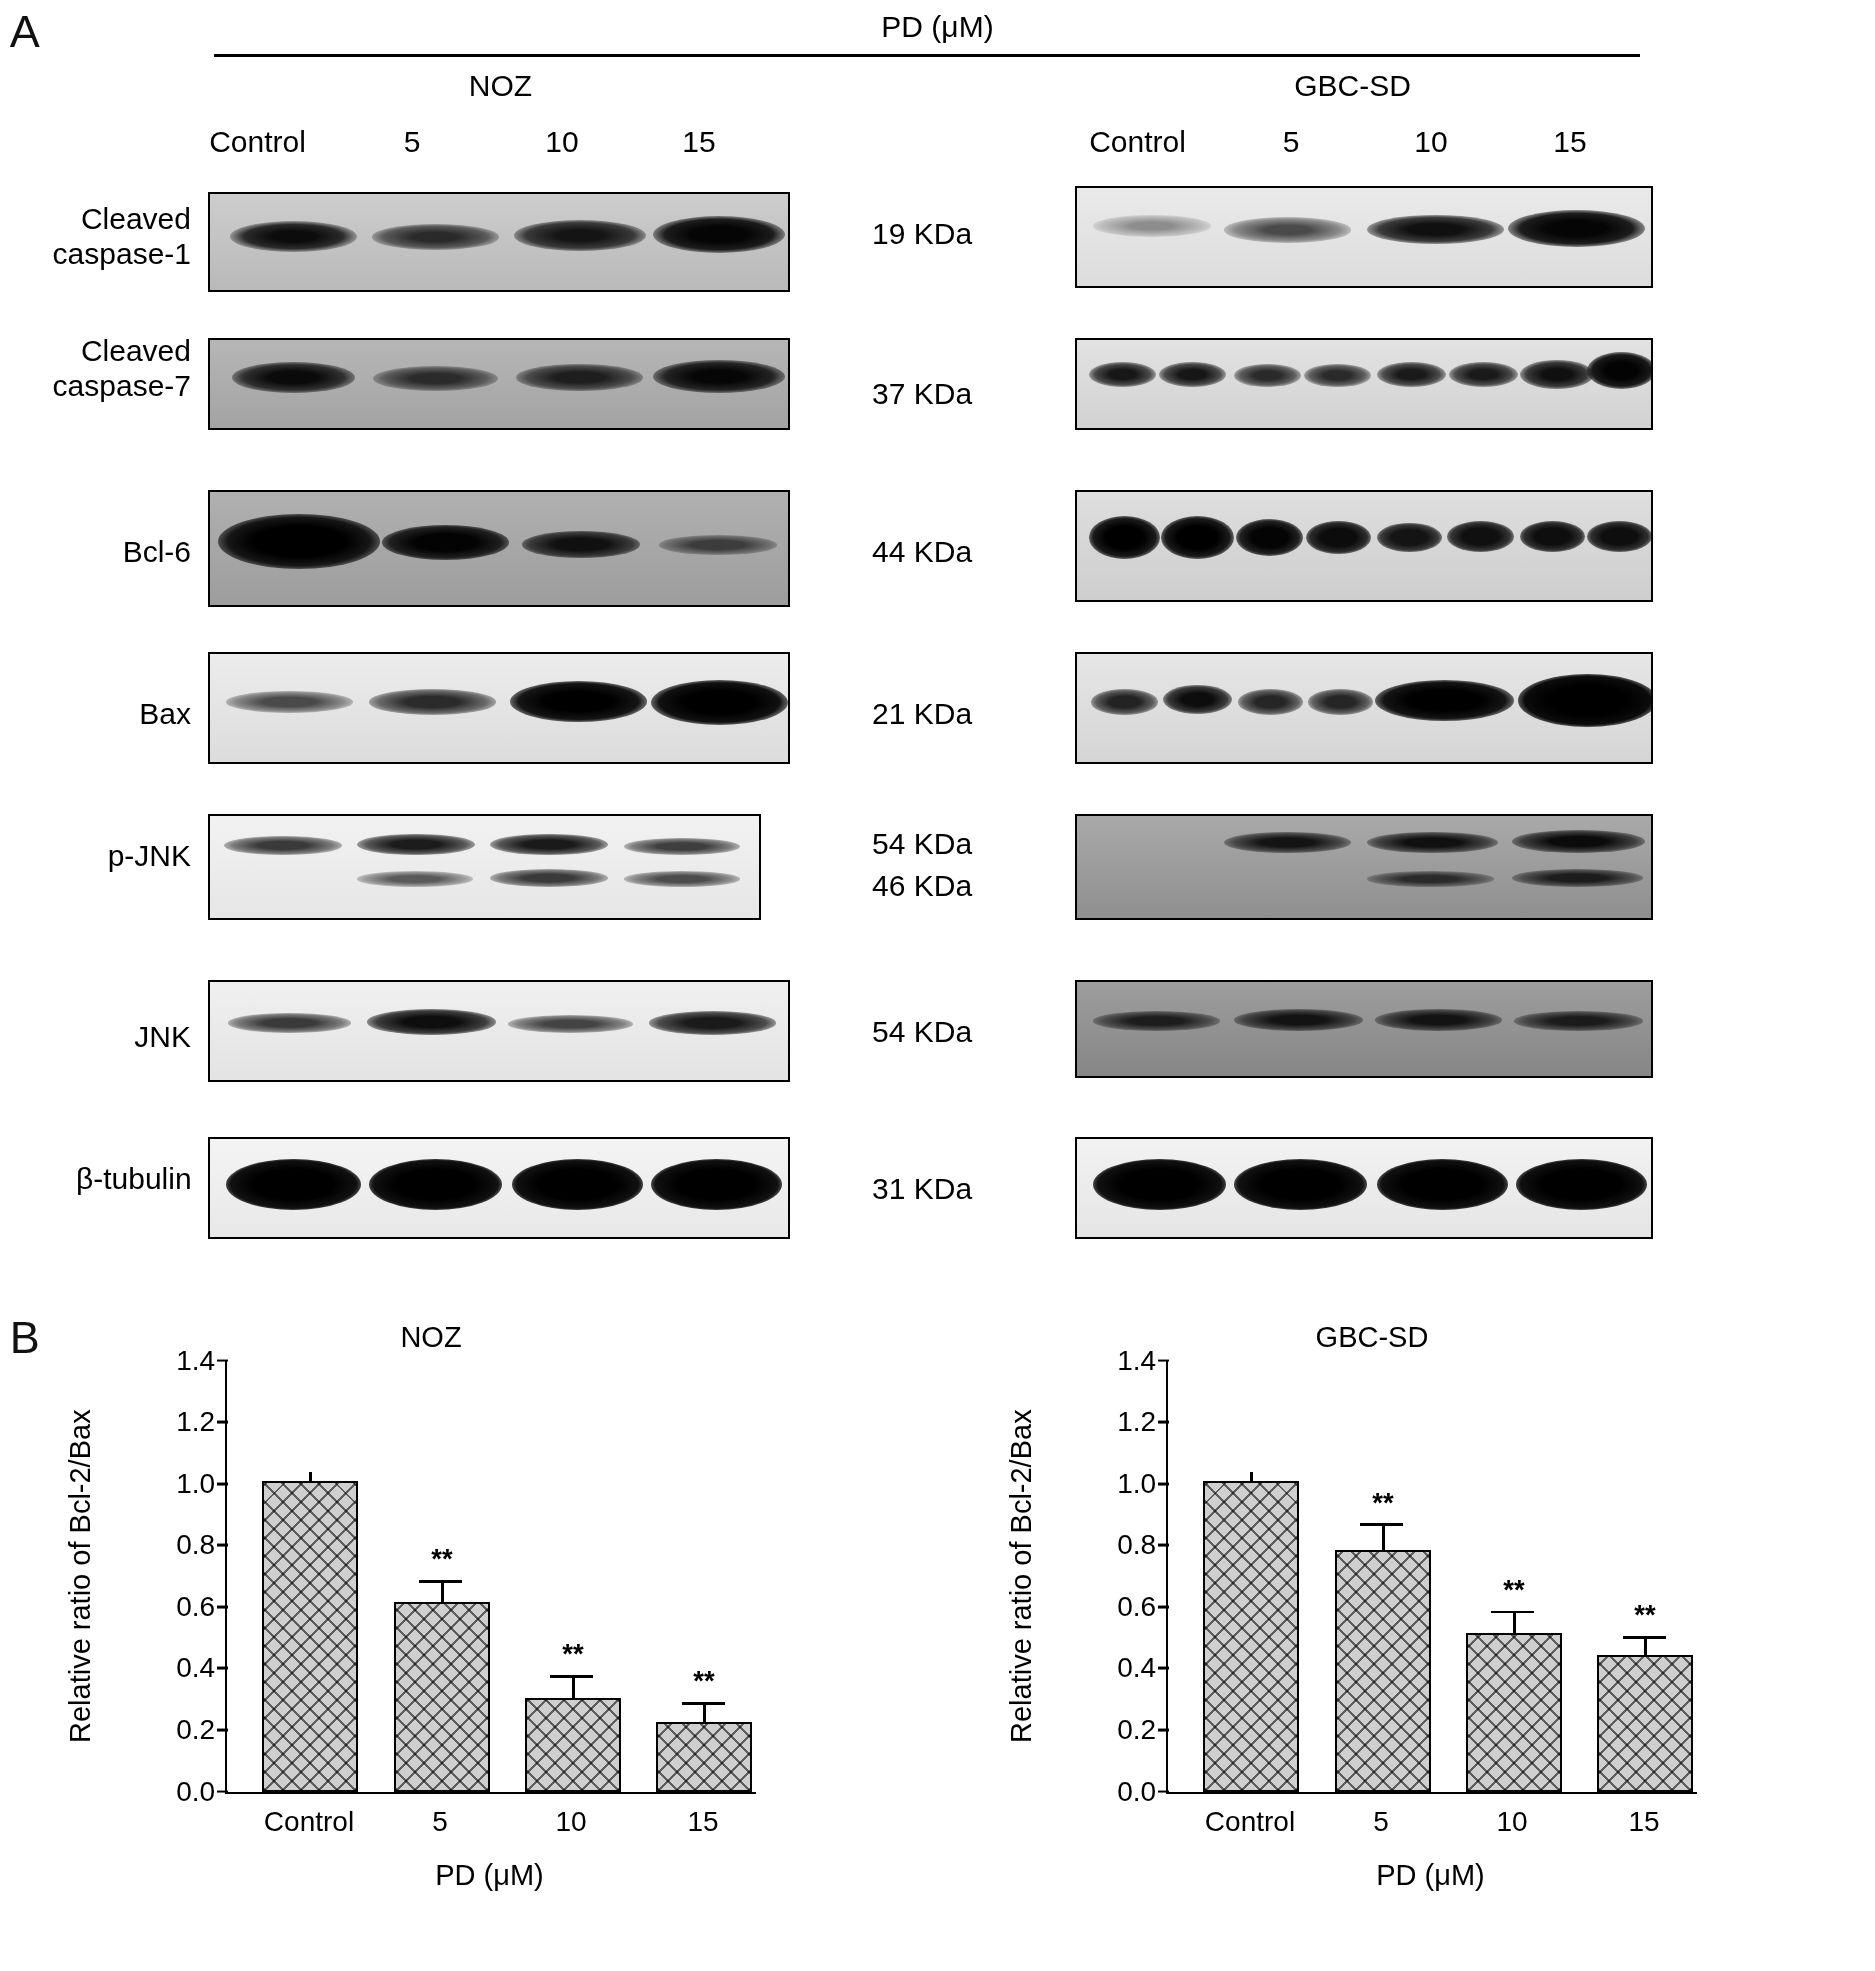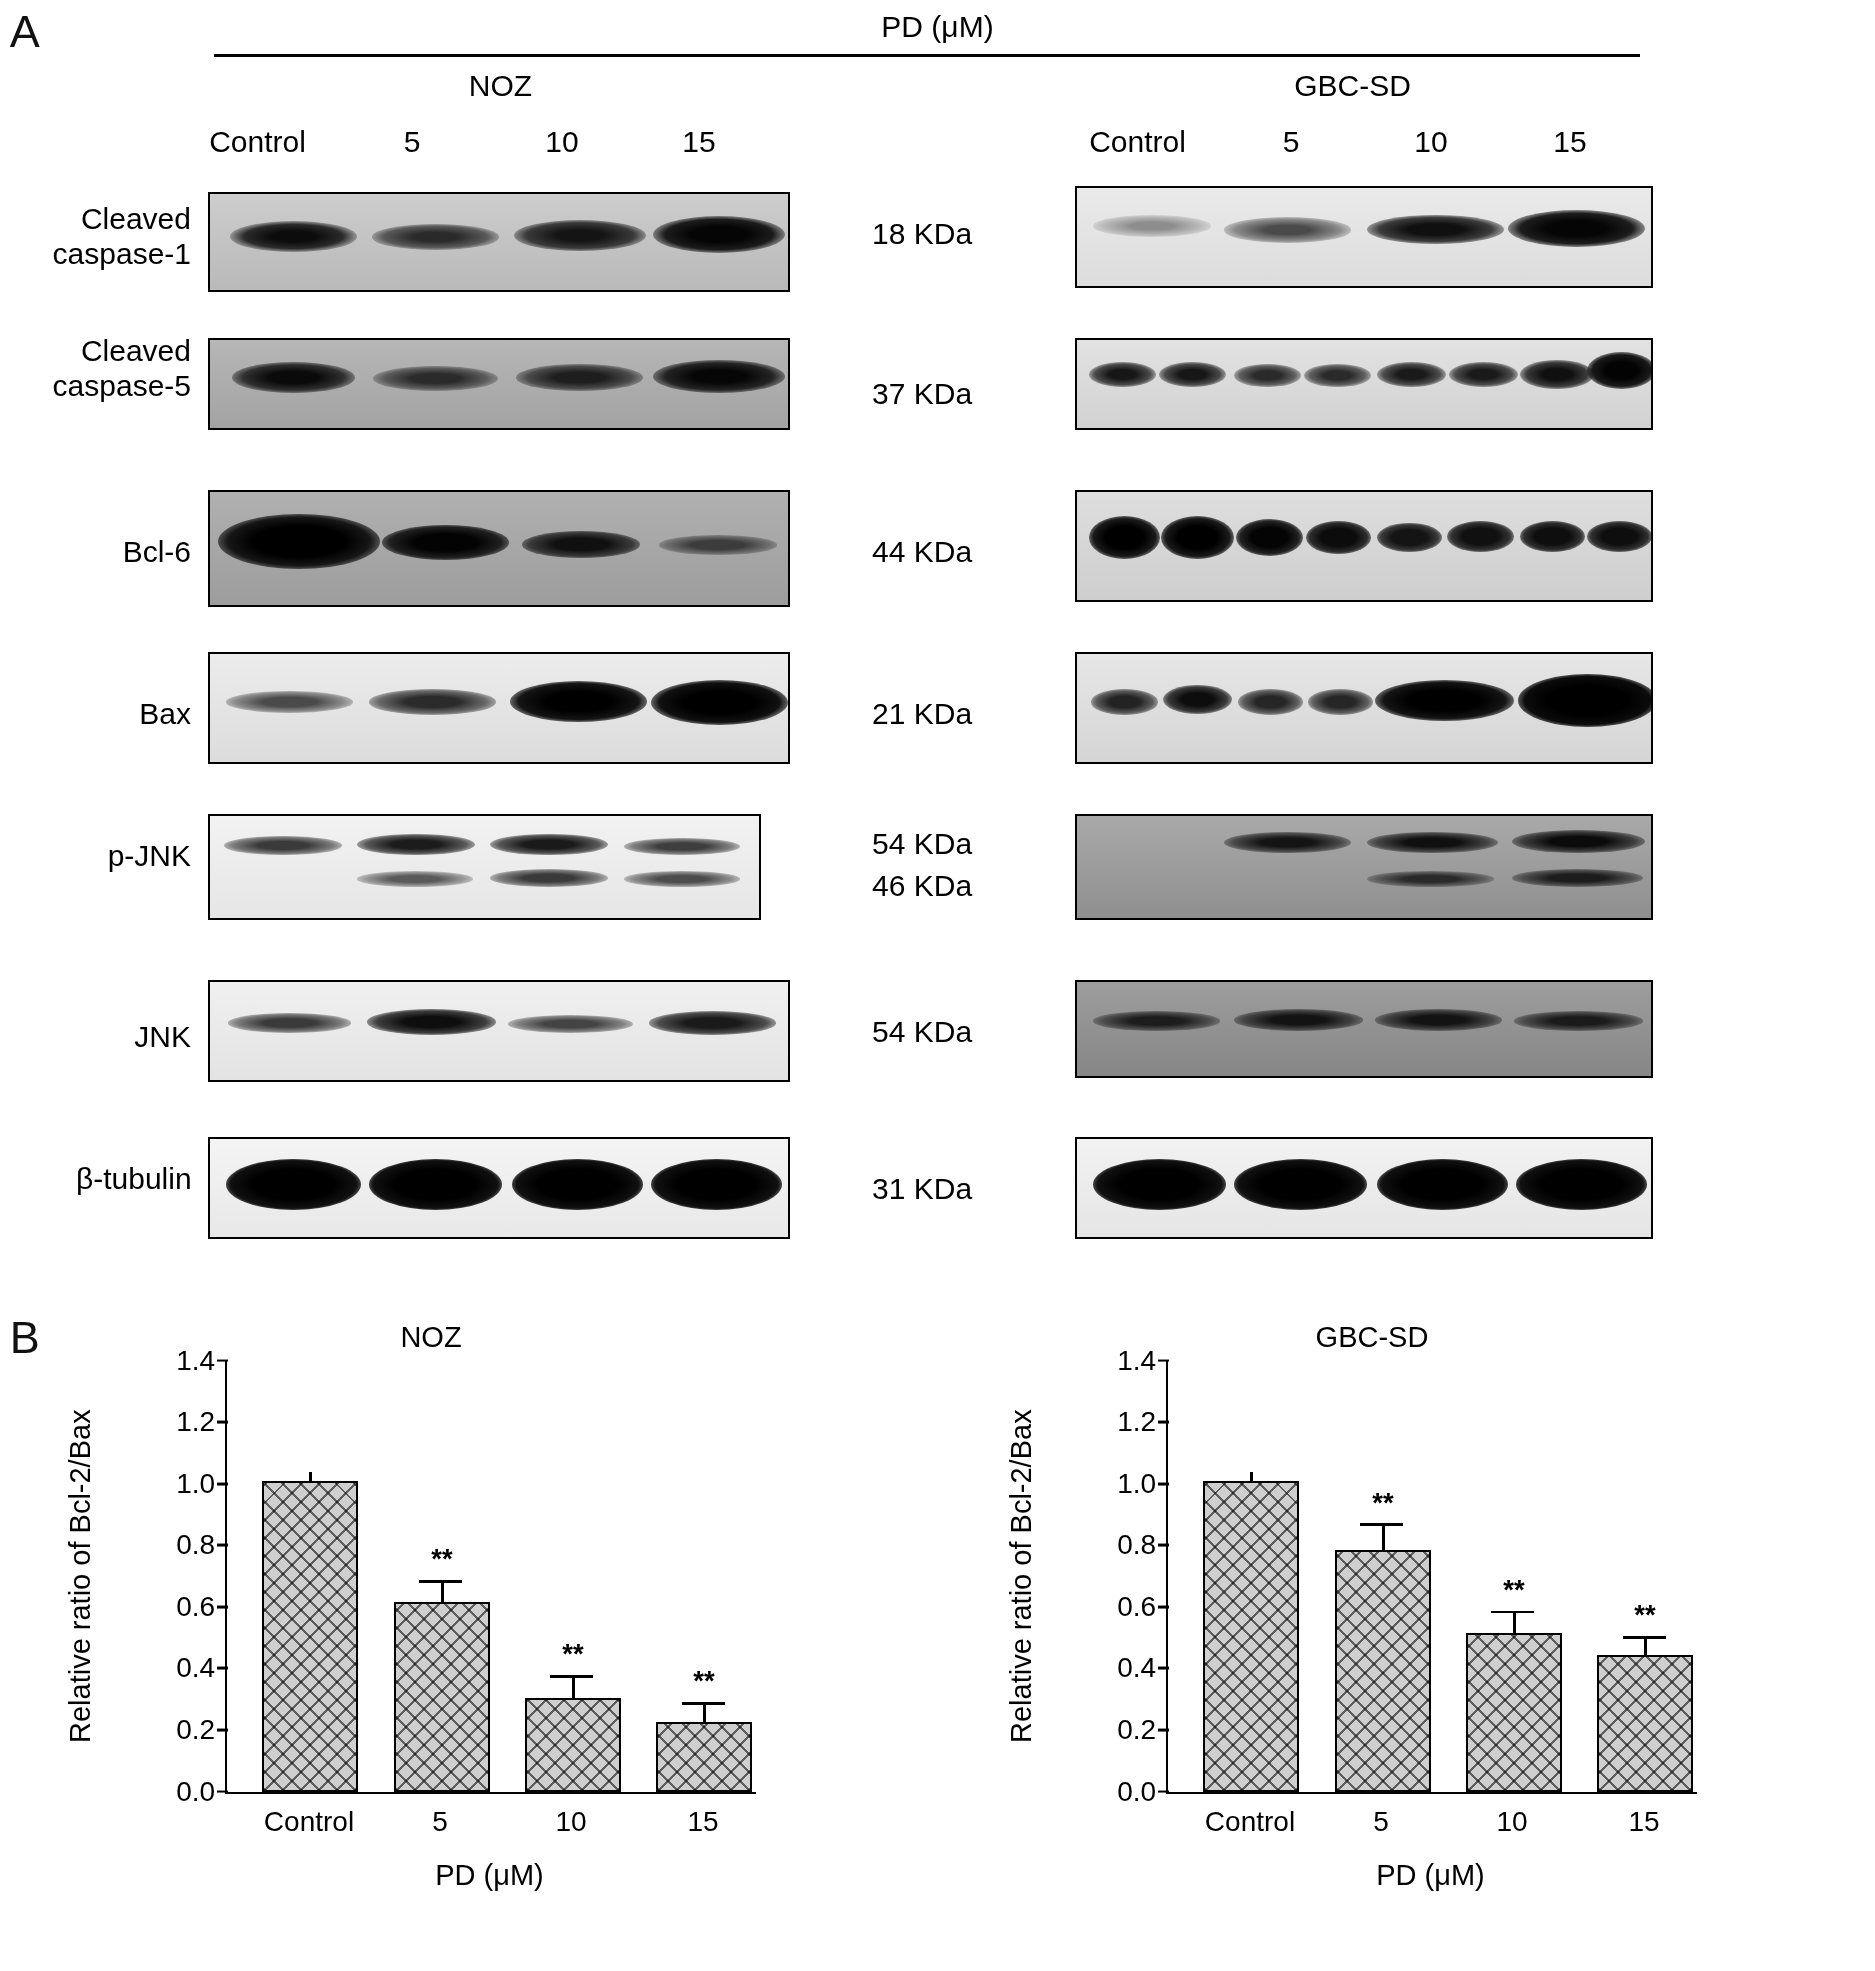--- a/index.html
+++ b/index.html
@@ -226,33 +226,33 @@
     <div>caspase-1</div>
   </div>
   <div class="blot" style="left:208px; top:192px; width:578px; height:96px;">
     <div class="film" style="background:linear-gradient(180deg,#cdcdcd,#b9b9b9);">
       <div class="band" style="left:19.6px; top:27.4px; width:127px; height:31px; background:radial-gradient(ellipse at center,#0c0c0c 25%,#2b2b2b 55%,rgba(90,90,90,0) 78%);"></div>
       <div class="band" style="left:162px; top:30px; width:127px; height:25.5px; background:radial-gradient(ellipse at center,#2a2a2a 25%,#5a5a5a 58%,rgba(120,120,120,0) 80%);"></div>
       <div class="band" style="left:304px; top:25.5px; width:132px; height:31px; background:radial-gradient(ellipse at center,#141414 25%,#3a3a3a 58%,rgba(110,110,110,0) 80%);"></div>
       <div class="band" style="left:443px; top:21.6px; width:132px; height:37px; background:radial-gradient(ellipse at center,#050505 30%,#1c1c1c 58%,rgba(90,90,90,0) 80%);"></div>
     </div>
   </div>
-  <div class="kda-label" style="left:872px; top:216px;">18 KDa</div>
+  <div class="kda-label" style="left:872px; top:216px;">19 KDa</div>
   <div class="blot" style="left:1075px; top:186px; width:574px; height:98px;">
     <div class="film" style="background:linear-gradient(180deg,#eaeaea,#dcdcdc);">
       <div class="band" style="left:15.7px; top:27.4px; width:118px; height:21.6px; background:radial-gradient(ellipse at center,#8d8d8d 25%,#bdbdbd 60%,rgba(200,200,200,0) 82%);"></div>
       <div class="band" style="left:147px; top:29px; width:127px; height:25.5px; background:radial-gradient(ellipse at center,#4a4a4a 25%,#8a8a8a 58%,rgba(190,190,190,0) 82%);"></div>
       <div class="band" style="left:290px; top:27.4px; width:137px; height:29px; background:radial-gradient(ellipse at center,#101010 28%,#3c3c3c 58%,rgba(150,150,150,0) 82%);"></div>
       <div class="band" style="left:431px; top:21.6px; width:137px; height:37px; background:radial-gradient(ellipse at center,#050505 30%,#1d1d1d 58%,rgba(140,140,140,0) 82%);"></div>
     </div>
   </div>
 
   <div class="blot-label" style="left:39px; top:333px; width:152px;">
     <div>Cleaved</div>
-    <div>caspase-5</div>
+    <div>caspase-7</div>
   </div>
   <div class="blot" style="left:208px; top:338px; width:578px; height:88px;">
     <div class="film" style="background:linear-gradient(180deg,#b6b6b6,#a3a3a3);">
       <div class="band" style="left:21.6px; top:21.6px; width:123px; height:31px; background:radial-gradient(ellipse at center,#0a0a0a 28%,#303030 58%,rgba(110,110,110,0) 82%);"></div>
       <div class="band" style="left:163px; top:25.5px; width:125px; height:25.5px; background:radial-gradient(ellipse at center,#2b2b2b 28%,#5c5c5c 58%,rgba(130,130,130,0) 82%);"></div>
       <div class="band" style="left:306px; top:23.5px; width:127px; height:27.4px; background:radial-gradient(ellipse at center,#1e1e1e 28%,#4b4b4b 58%,rgba(120,120,120,0) 82%);"></div>
       <div class="band" style="left:443px; top:19.6px; width:132px; height:33px; background:radial-gradient(ellipse at center,#060606 28%,#242424 58%,rgba(110,110,110,0) 82%);"></div>
     </div>
   </div>
   <div class="kda-label" style="left:872px; top:376px;">37 KDa</div>

